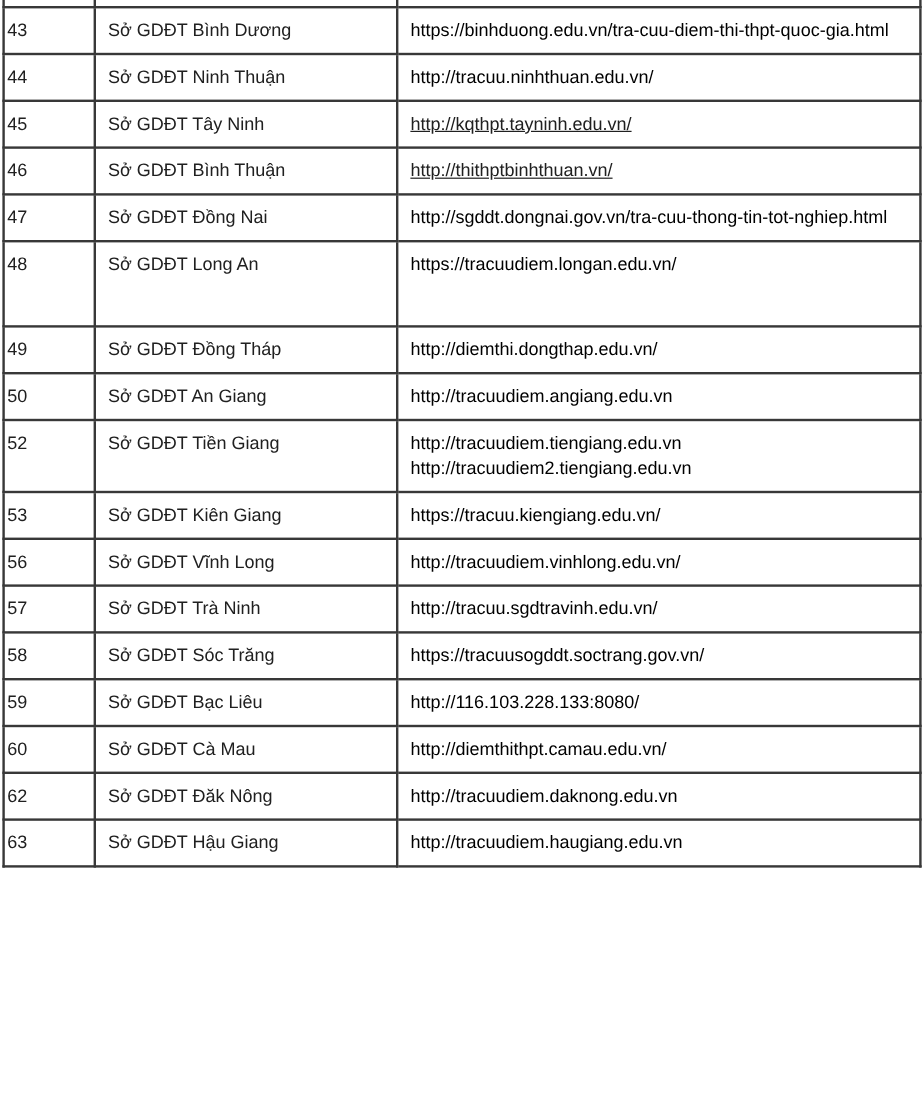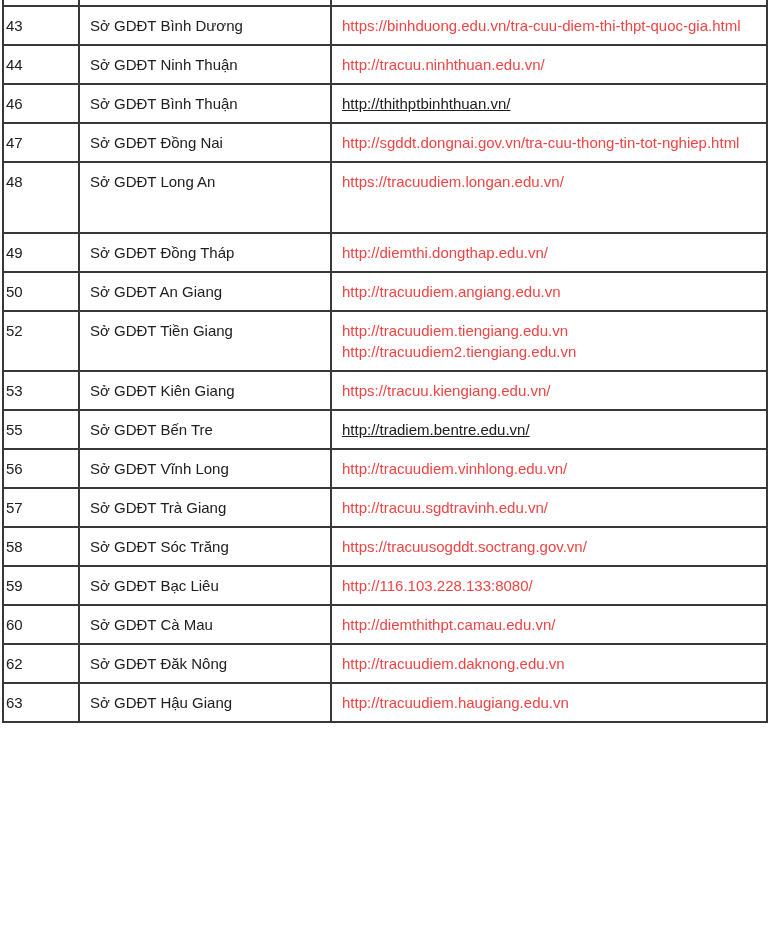--- a/index.html
+++ b/index.html
@@ -47,21 +47,21 @@
   }
   tr.sliver td {
     height: 10px;
     padding: 0;
   }
   tr.spacer td {
     height: 53px;
   }
   .url {
     display: block;
-    color: #ef4444;
+    color: #000000;
     text-decoration: none;
   }
   a.url.link {
     text-decoration: underline;
     color: #202020;
     cursor: pointer;
   }
 </style>
 </head>
 <body>
@@ -87,20 +87,27 @@
           </td>
   </tr>
         <tr>
     <td class="num-cell">44</td>
     <td class="name-cell">Sở GDĐT Ninh Thuận</td>
     <td class="url-cell">
             <div class="url">http://tracuu.ninhthuan.edu.vn/</div>
           </td>
   </tr>
         <tr>
+    <td class="num-cell">45</td>
+    <td class="name-cell">Sở GDĐT Tây Ninh</td>
+    <td class="url-cell">
+            <a href="#" class="url link">http://kqthpt.tayninh.edu.vn/</a>
+          </td>
+  </tr>
+        <tr>
     <td class="num-cell">46</td>
     <td class="name-cell">Sở GDĐT Bình Thuận</td>
     <td class="url-cell">
             <a href="#" class="url link">http://thithptbinhthuan.vn/</a>
           </td>
   </tr>
         <tr>
     <td class="num-cell">47</td>
     <td class="name-cell">Sở GDĐT Đồng Nai</td>
     <td class="url-cell">
@@ -137,36 +144,29 @@
           </td>
   </tr>
         <tr>
     <td class="num-cell">53</td>
     <td class="name-cell">Sở GDĐT Kiên Giang</td>
     <td class="url-cell">
             <div class="url">https://tracuu.kiengiang.edu.vn/</div>
           </td>
   </tr>
         <tr>
-    <td class="num-cell">55</td>
-    <td class="name-cell">Sở GDĐT Bến Tre</td>
-    <td class="url-cell">
-            <a href="#" class="url link">http://tradiem.bentre.edu.vn/</a>
-          </td>
-  </tr>
-        <tr>
     <td class="num-cell">56</td>
     <td class="name-cell">Sở GDĐT Vĩnh Long</td>
     <td class="url-cell">
             <div class="url">http://tracuudiem.vinhlong.edu.vn/</div>
           </td>
   </tr>
         <tr>
     <td class="num-cell">57</td>
-    <td class="name-cell">Sở GDĐT Trà Giang</td>
+    <td class="name-cell">Sở GDĐT Trà Ninh</td>
     <td class="url-cell">
             <div class="url">http://tracuu.sgdtravinh.edu.vn/</div>
           </td>
   </tr>
         <tr>
     <td class="num-cell">58</td>
     <td class="name-cell">Sở GDĐT Sóc Trăng</td>
     <td class="url-cell">
             <div class="url">https://tracuusogddt.soctrang.gov.vn/</div>
           </td>

